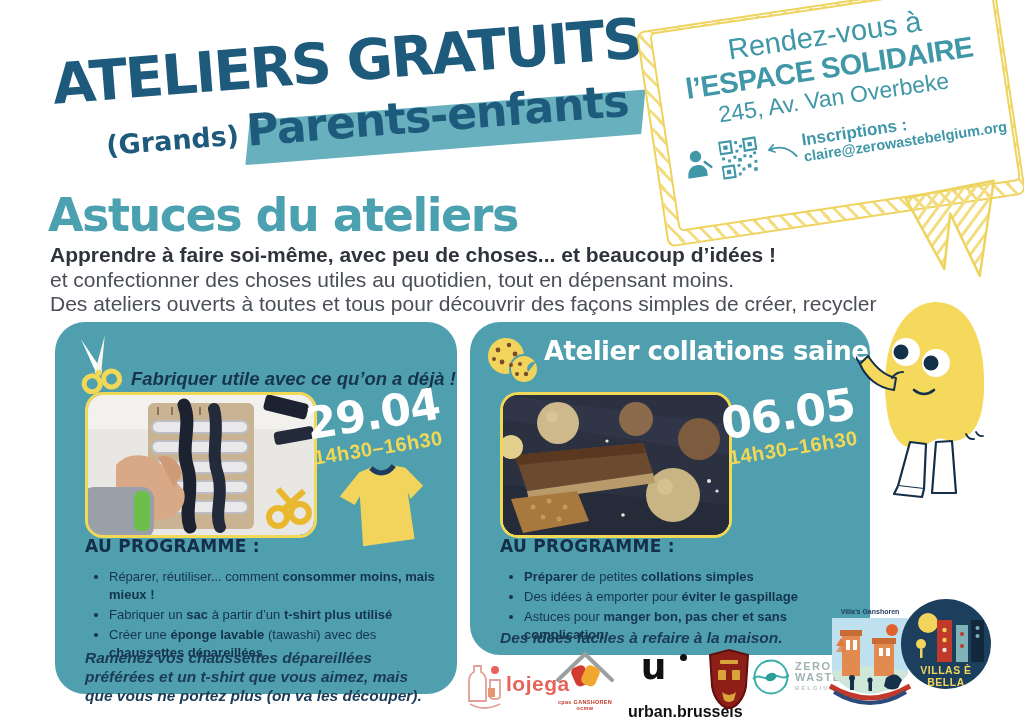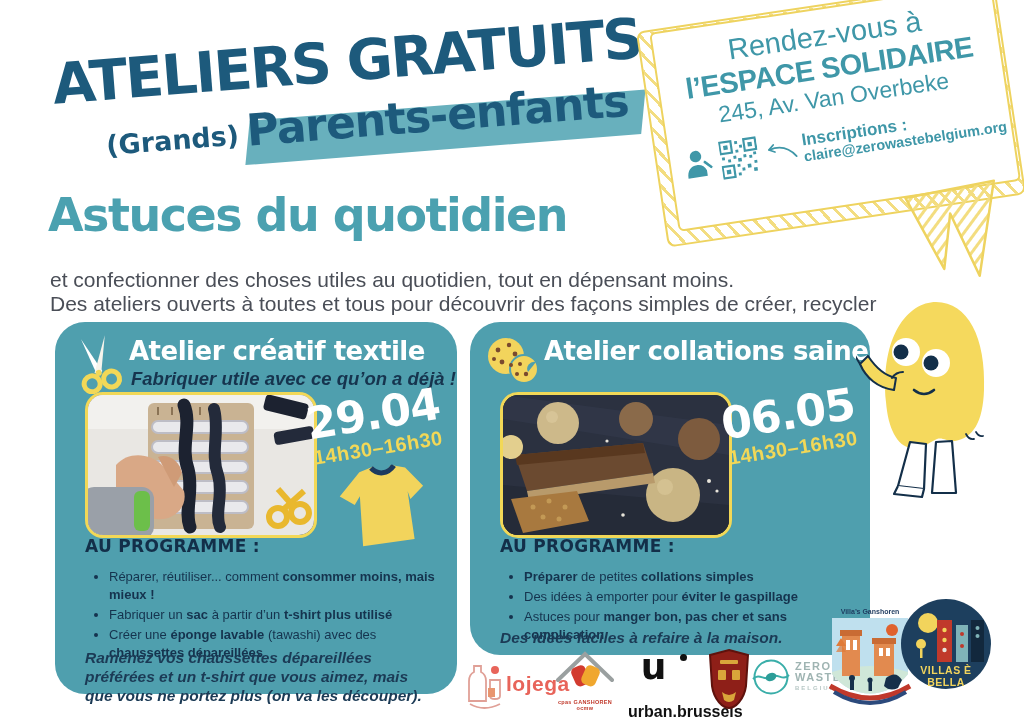--- a/index.html
+++ b/index.html
@@ -156,37 +156,37 @@
     <svg class="bubble-tail" width="100" height="100" viewBox="0 0 100 100">
       <defs>
         <pattern id="hatch" width="9" height="9" patternUnits="userSpaceOnUse" patternTransform="rotate(45)">
           <rect width="3" height="9" fill="#f3dd80"></rect>
         </pattern>
       </defs>
       <path d="M2,6 L30,82 L44,28 L64,94 L92,2 Z" fill="url(#hatch)" stroke="#eed35f" stroke-width="2.5" stroke-linejoin="round"></path>
     </svg>
   </div>
 
-  <div class="intro-h">Astuces du quotidien</div>
+  <div class="intro-h">Astuces du ateliers</div>
+  <div class="intro-lead">Apprendre à faire soi-même, avec peu de choses... et beaucoup d’idées !</div>
   <div class="intro-body">
     <div>et confectionner des choses utiles au quotidien, tout en dépensant moins.</div>
     <div>Des ateliers ouverts à toutes et tous pour découvrir des façons simples de créer, recycler</div>
   </div>
 
   <div class="card card1">
     <svg class="card-icon" width="60" height="62" viewBox="0 0 60 62">
       <g transform="rotate(-14 30 30)">
         <path d="M20,4 L33,40 L27,43 Z" fill="#ffffff"></path>
         <path d="M44,6 L25,40 L31,43 Z" fill="#f7f4ec"></path>
         <circle cx="20" cy="50" r="8" fill="none" stroke="#f2d857" stroke-width="5"></circle>
         <circle cx="40" cy="50" r="8" fill="none" stroke="#f2d857" stroke-width="5"></circle>
         <circle cx="29" cy="41" r="3" fill="#f2d857"></circle>
       </g>
     </svg>
-    <div class="card-title">Atelier créatif textile</div>
     <div class="card-sub">Fabriquer utile avec ce qu’on a déjà !</div>
 
     <div class="photo">
       <svg width="226" height="140" viewBox="0 0 226 140">
         <rect width="226" height="140" fill="#e9e7e3"></rect>
         <rect x="0" y="0" width="226" height="34" fill="#f2f1ee"></rect>
         <rect x="60" y="8" width="106" height="126" rx="6" fill="#c9b393"></rect>
         <g stroke="#8a7355" stroke-width="2">
             <path d="M70,12 v8"></path>
             <path d="M84,12 v8"></path>

